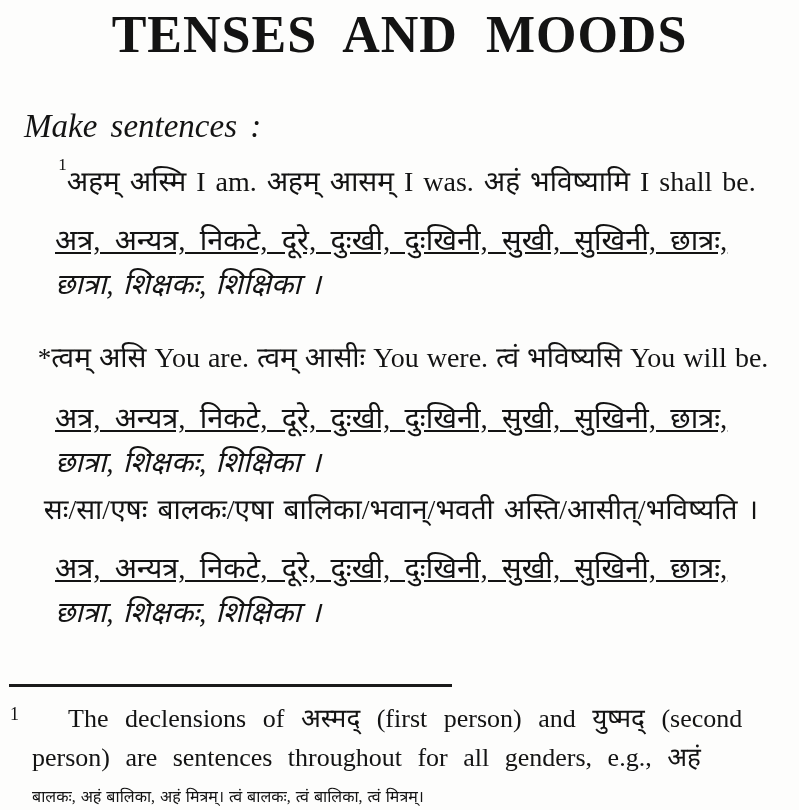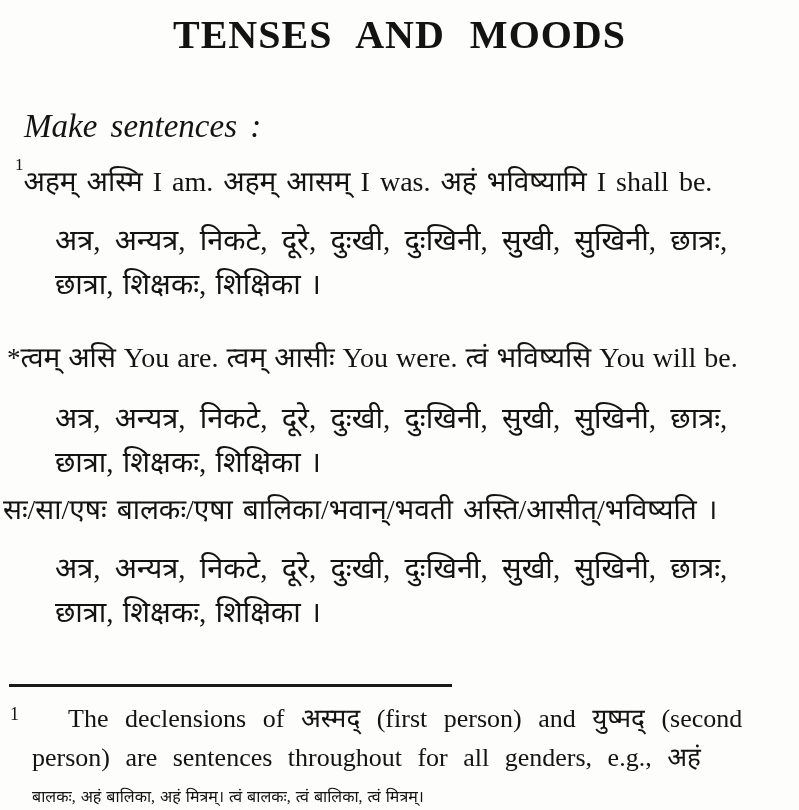--- a/index.html
+++ b/index.html
@@ -10,60 +10,61 @@
     background: #fdfdfc;
     color: #131313;
     font-family: "Liberation Serif", "DejaVu Serif", serif;
     overflow: hidden;
     box-sizing: border-box;
     padding-top: 12px;
   }
   .title {
     margin: 0;
     text-align: center;
-    font-size: 40px;
+    font-size: 52px;
     font-weight: 700;
     letter-spacing: 1px;
     word-spacing: 14px;
     line-height: 46px;
   }
   .heading {
     margin: 48px 0 8px 24px;
     font-size: 33px;
     font-style: italic;
     word-spacing: 5px;
     line-height: 40px;
   }
   .sentence {
     margin: 0;
     font-size: 28px;
     line-height: 40px;
     white-space: nowrap;
+    text-align: center;
   }
   .sentence.s0 { margin: 16px 0 0 15px; word-spacing: 3px; }
   .sentence.s1 { margin: 32px 0 14px 7px;  word-spacing: 1px; }
   .sentence.s2 { margin: 6px 0 16px 3px;   word-spacing: 3px; }
   .fn-mark-sup {
     font-size: 17px;
     position: relative;
     top: -11px;
     line-height: 0;
   }
   .star-mark { font-size: 27px; }
   .word-list { margin: 16px 0 0 55px; }
   .word-list.g1 { margin-top: 18px; }
   .word-list.g2 { margin-top: 4px; }
   .word-list p {
     margin: 0;
     font-size: 29px;
     line-height: 44px;
     white-space: nowrap;
   }
-  .word-list p.l0 { word-spacing: 7px; }
-  .word-list p.l1 { word-spacing: 2px; }
+  .word-list p.l0 { word-spacing: 7px; text-decoration: underline; }
+  .word-list p.l1 { word-spacing: 2px; font-style: italic; }
   .footnote-rule {
     width: 443px;
     height: 3px;
     background: #1a1a1a;
     margin: 50px 0 0 9px;
   }
   .footnote {
     display: flex;
     align-items: flex-start;
     margin: 12px 0 0 10px;

